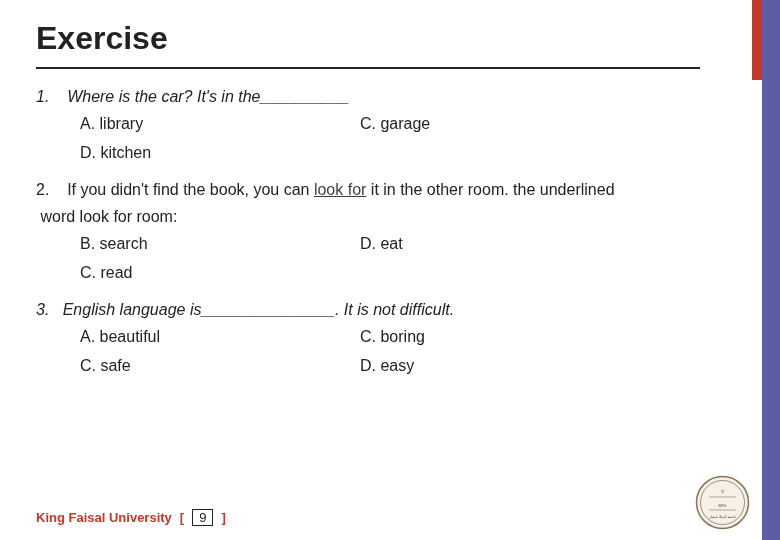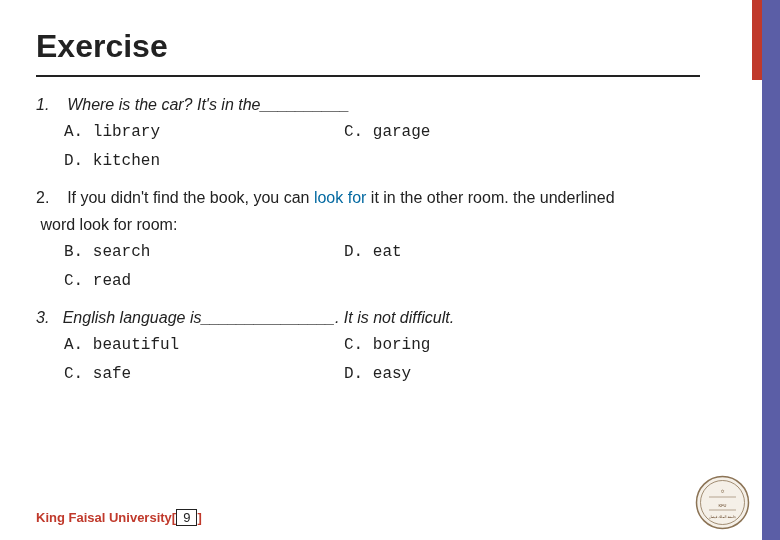--- a/index.html
+++ b/index.html
@@ -26,21 +26,21 @@
     .top-accent {
       position: absolute;
       top: 0;
       right: 18px;
       width: 10px;
       height: 80px;
       background: #c0392b;
     }
 
     .main-content {
-      padding: 28px 40px 20px 36px;
+      padding: 20px 40px 20px 36px;
       max-width: 740px;
     }
 
     .title {
       font-size: 32px;
       font-weight: bold;
       color: #222;
       margin-bottom: 10px;
     }
 
@@ -57,45 +57,46 @@
 
     .question-text {
       font-size: 16px;
       line-height: 1.7;
       font-style: italic;
     }
 
     .options-grid {
       display: grid;
       grid-template-columns: 280px 280px;
-      margin-left: 28px;
+      margin-left: 44px;
       margin-bottom: 4px;
-      font-family: Liberation Mono, monospace;
     }
 
     .option {
       font-size: 16px;
       line-height: 1.8;
     }
 
     .underlined {
-      color: #0369a1;
+      text-decoration: underline;
+      color: #404040;
     }
 
     .q2-text {
       font-size: 16px;
       line-height: 1.7;
     }
 
     .footer {
       position: absolute;
       bottom: 14px;
       left: 36px;
       display: flex;
       align-items: center;
+      gap: 8px;
     }
 
     .footer-text {
       font-size: 13px;
       color: #c0392b;
       font-weight: bold;
     }
 
     .footer-num {
       font-size: 13px;

